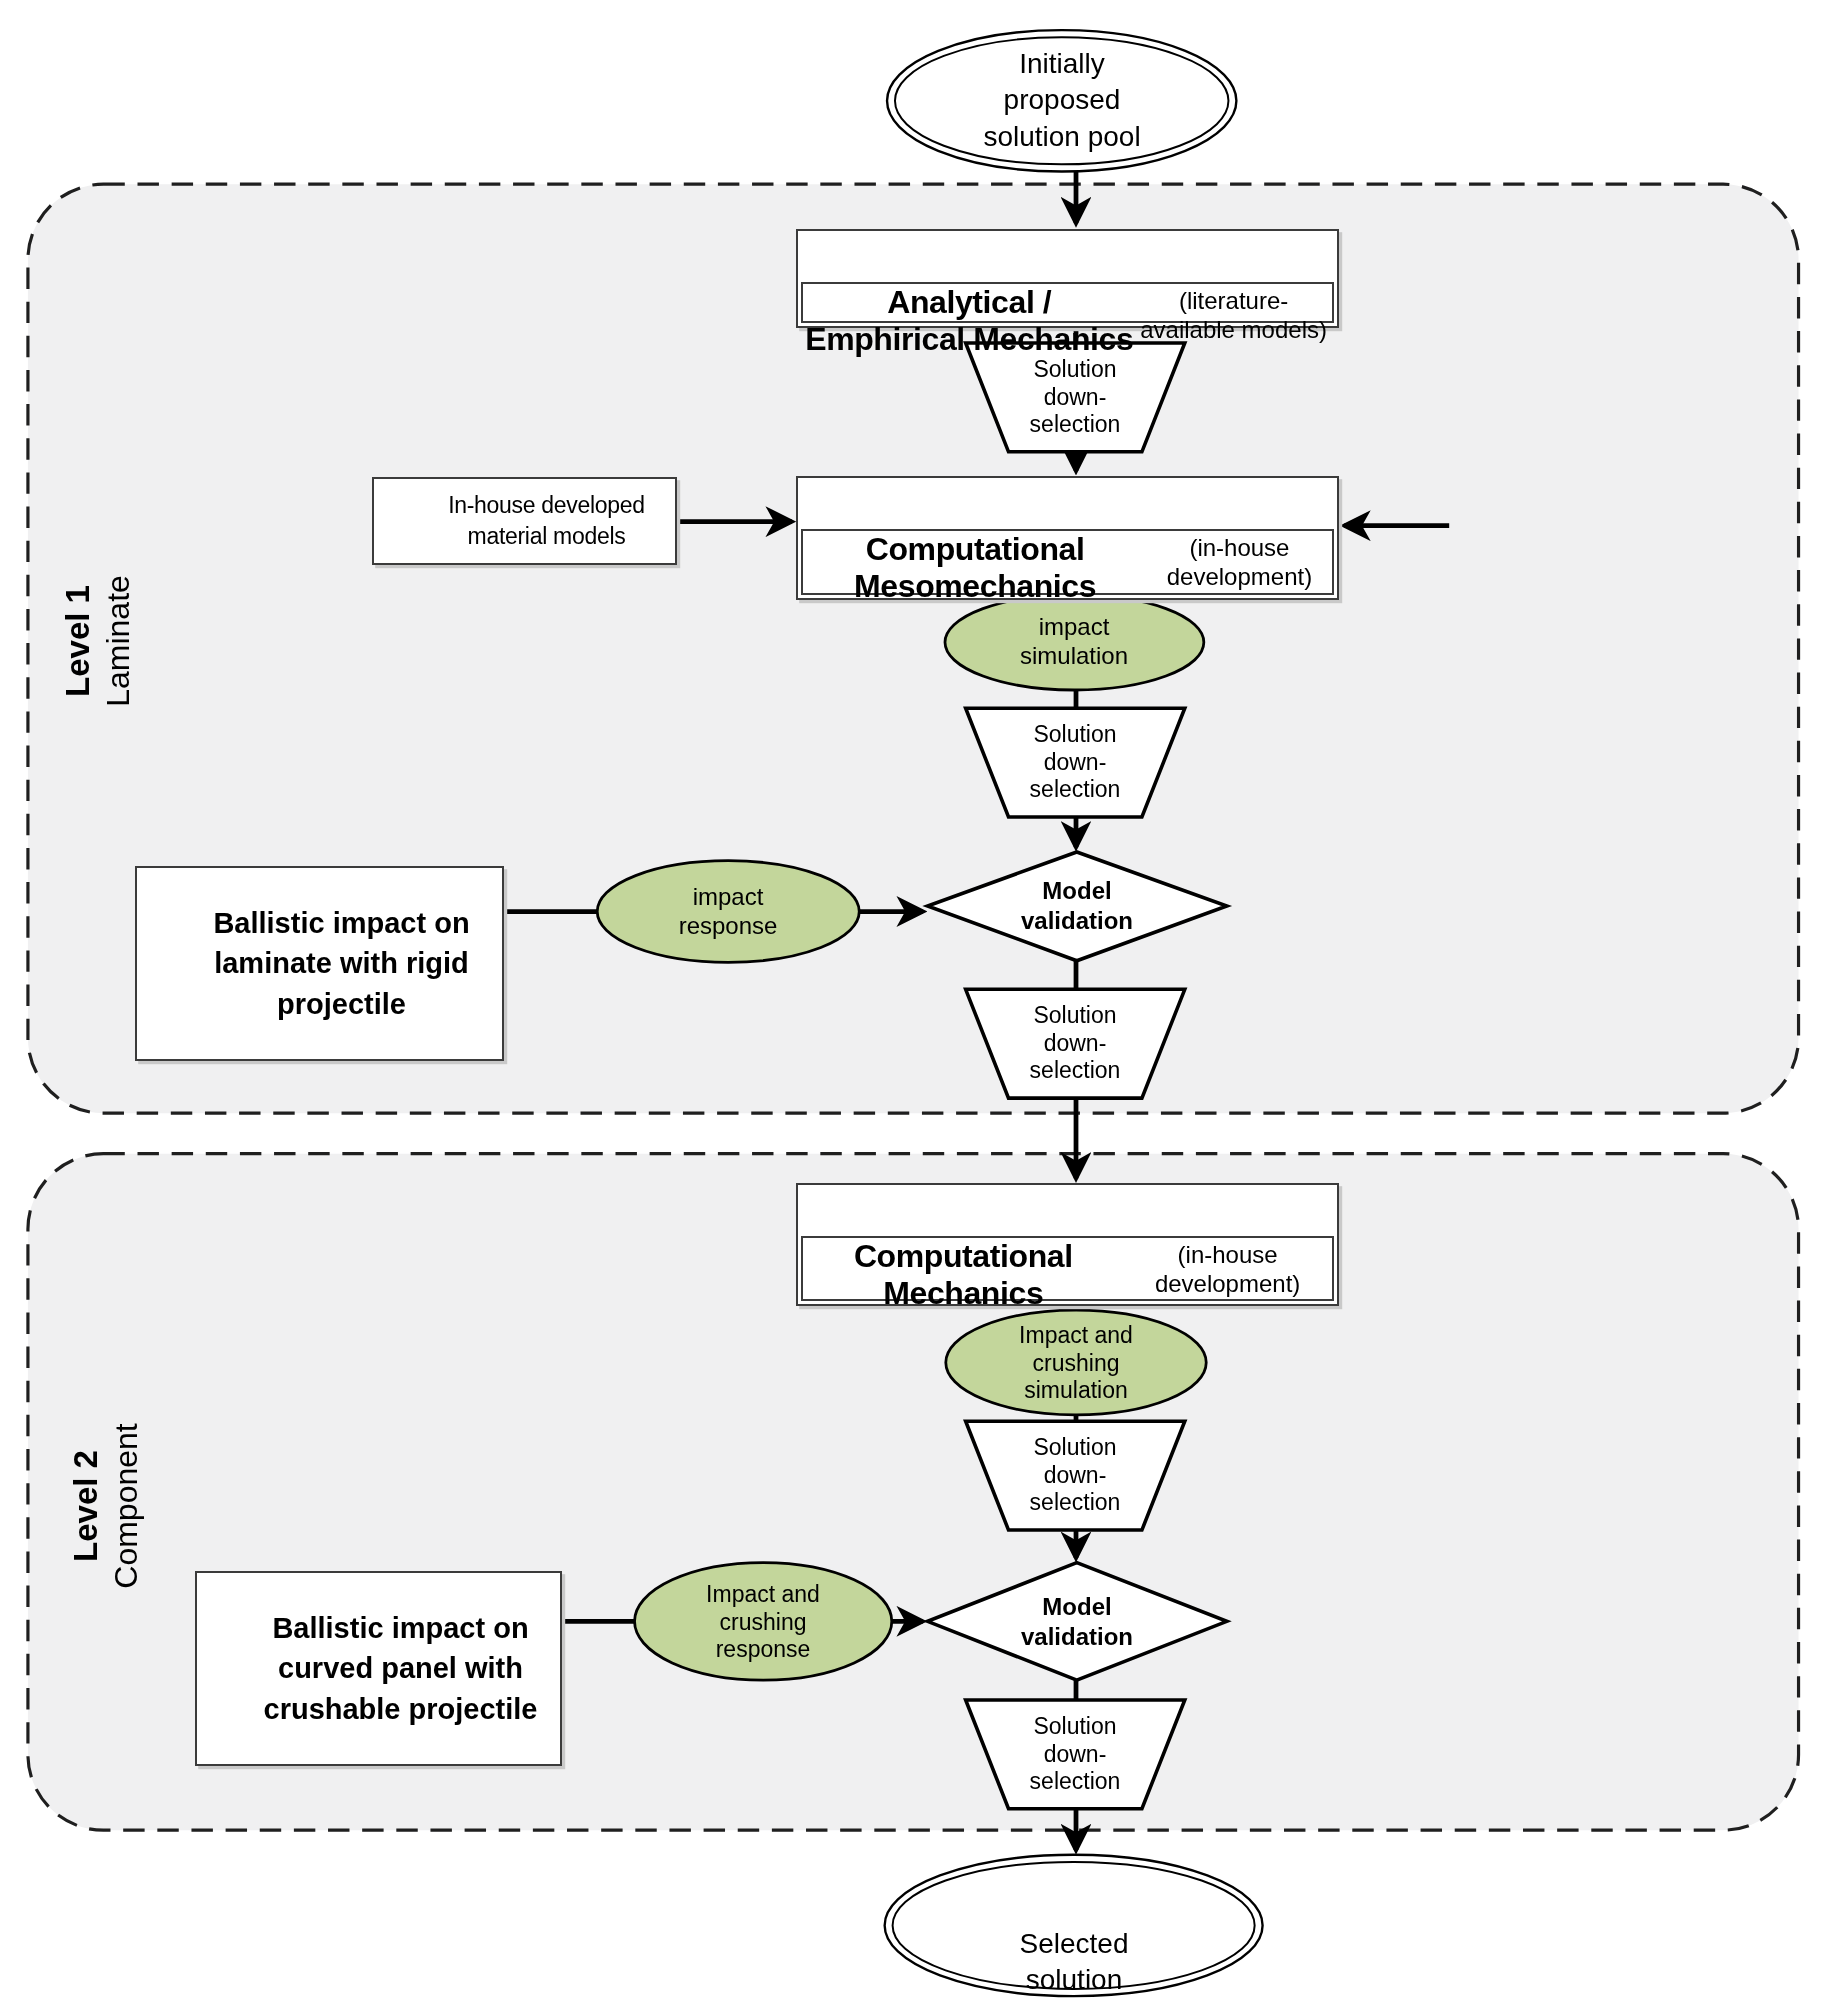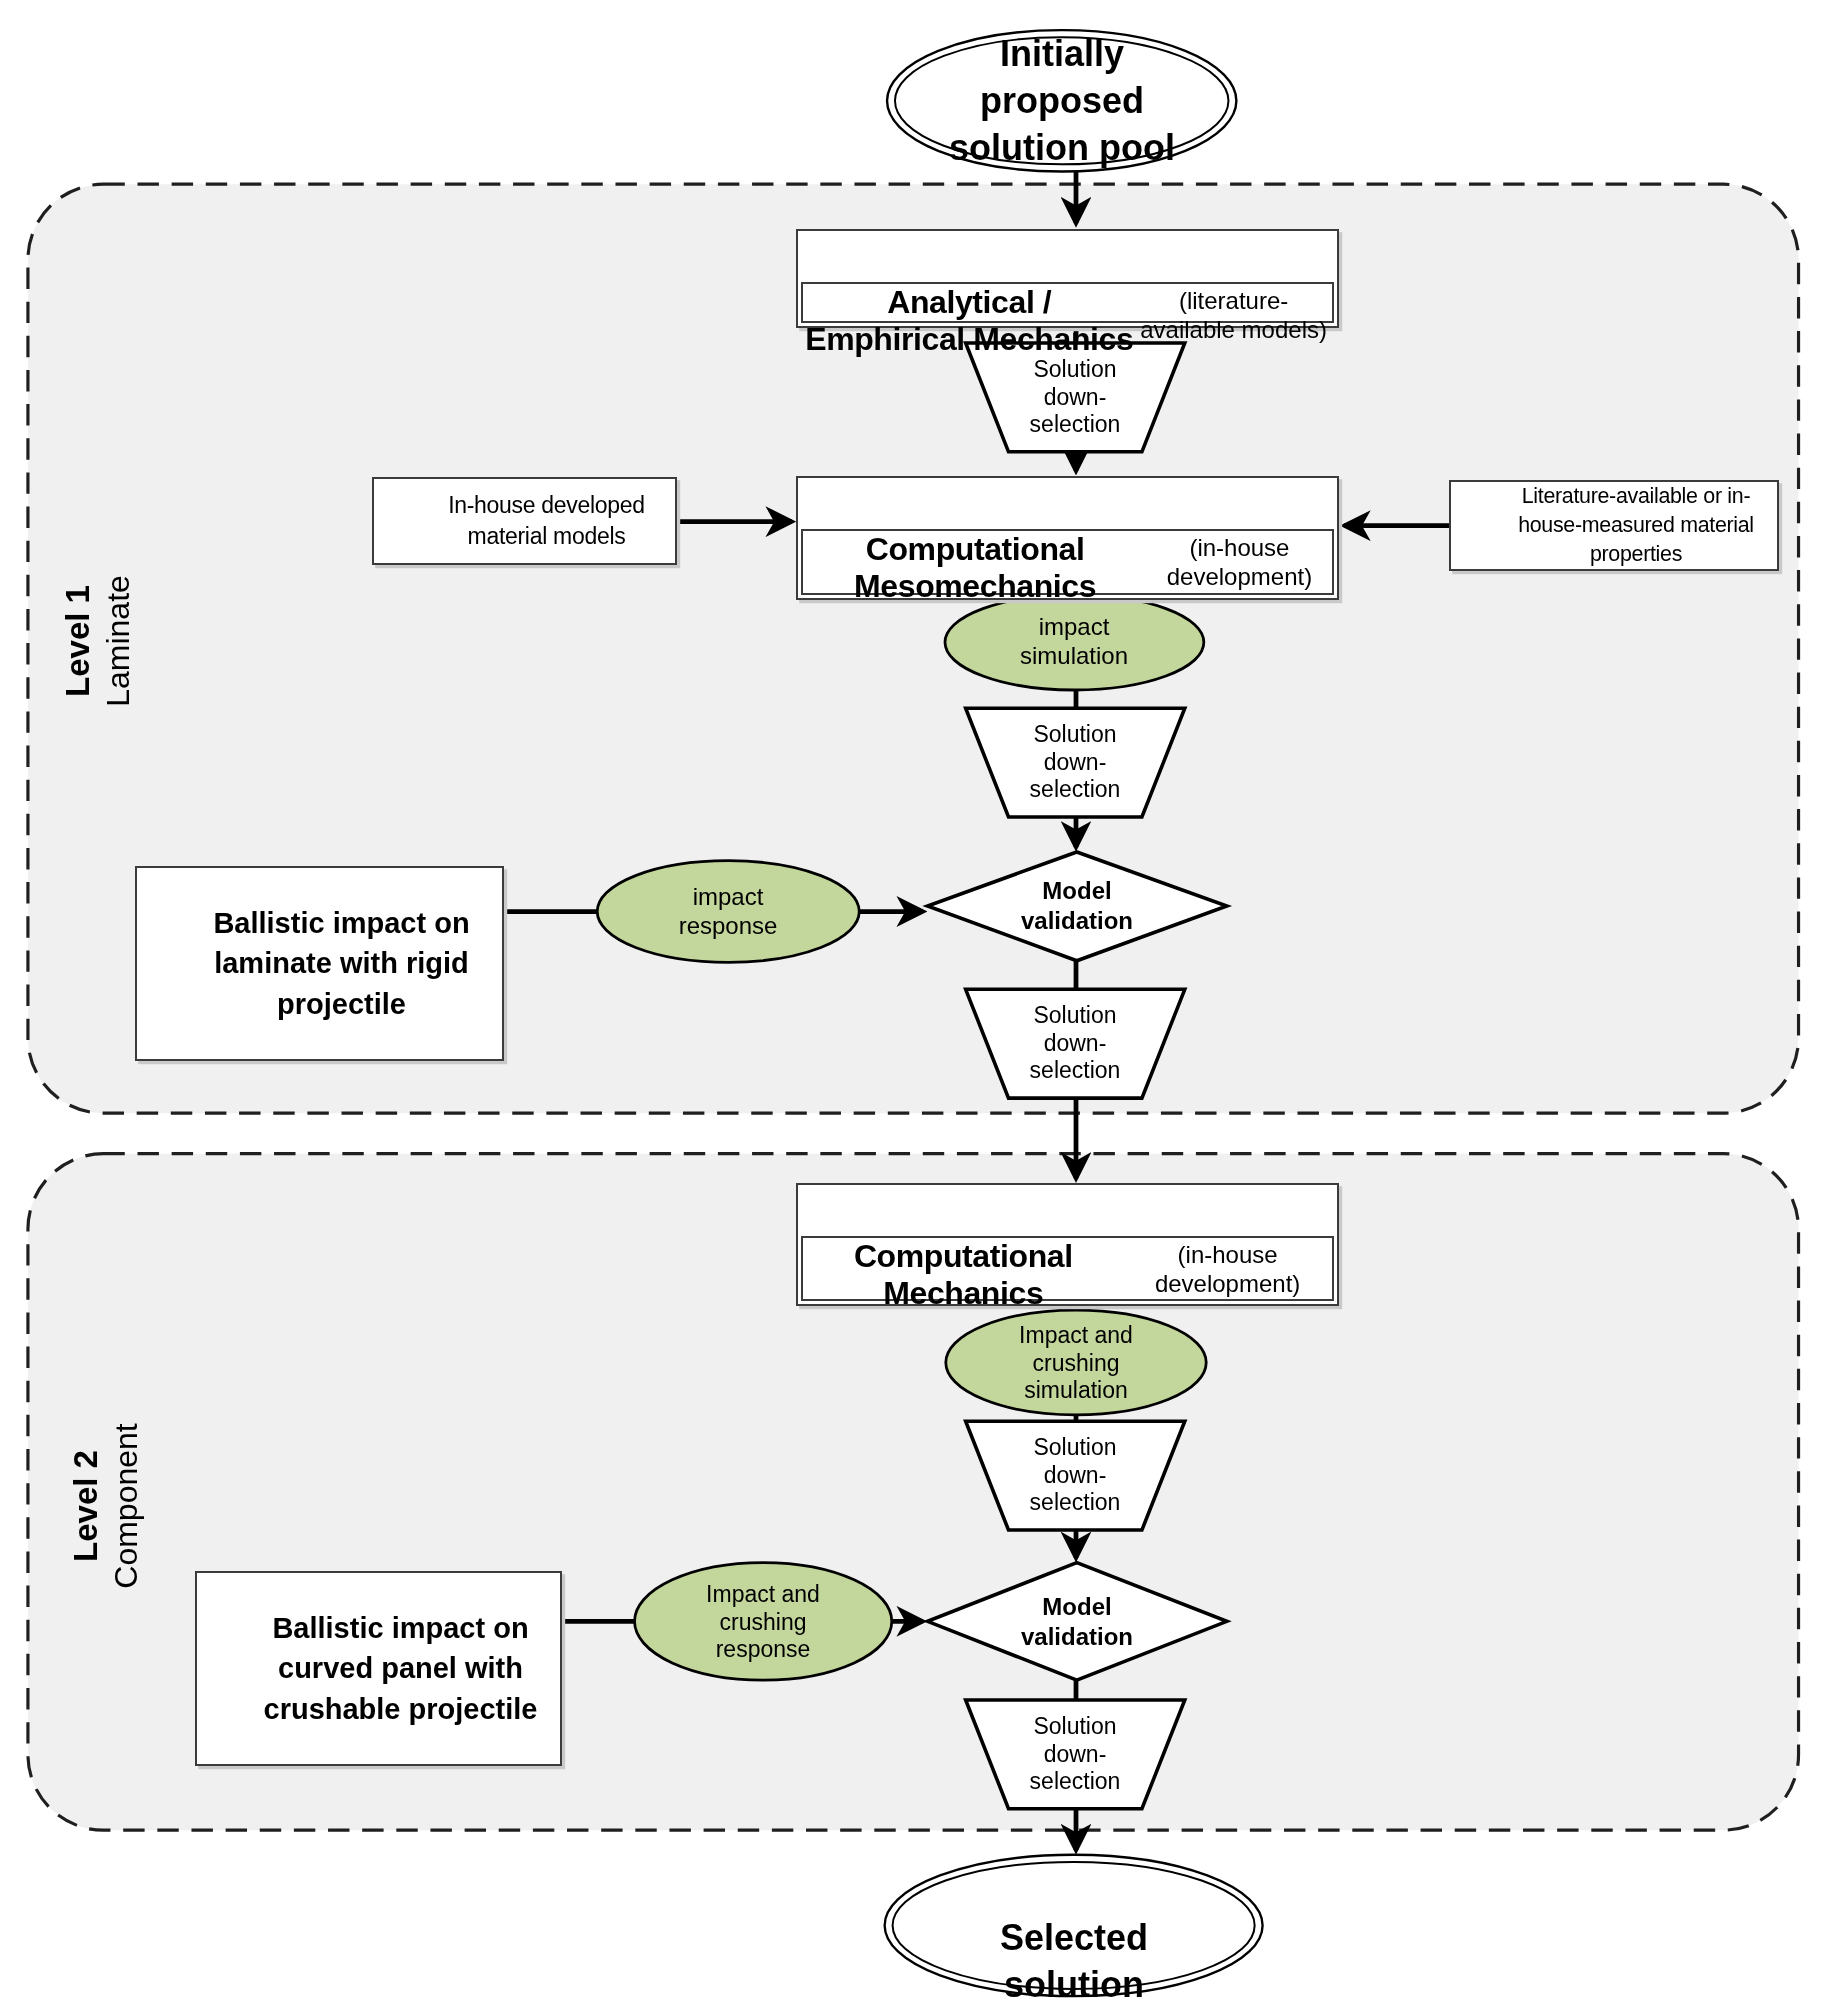--- a/index.html
+++ b/index.html
@@ -6,21 +6,21 @@
   #stage {
     position:relative; width:1836px; height:2012px; background:#ffffff;
     font-family:"Liberation Sans","DejaVu Sans",sans-serif; color:#000;
   }
   #stage svg.canvas { position:absolute; left:0; top:0; width:1836px; height:2012px; }
 
   .lbl {
     position:absolute; transform:translate(-50%,-50%);
     text-align:center; white-space:pre-line; line-height:1.2; font-size:23px;
   }
-  .node-ellipse-label { font-size:36px; font-weight:bold; line-height:1.3; }
+  .node-ellipse-label { font-size:28px; font-weight:normal; line-height:1.3; }
   .diamond-label { font-size:24px; font-weight:bold; line-height:1.25;text-align:center; }
 
   
   .sgl {
     position:absolute; background:#ffffff; border:2.4px solid #3b3b3b;
     box-shadow:3.2px 3.2px 0 #c9c9c9;
     display:flex; align-items:center; justify-content:center;
     text-align:center; white-space:pre-line; box-sizing:border-box;padding-left:44px;
   }
   .dbl {
@@ -117,25 +117,20 @@
       <div class="proc-title">Computational Mesomechanics</div>
       <div class="proc-sub">(in-house development)</div>
     </div>
   </div>
 
   <div class="sgl side-note" style="left:372px; top:477px; width:305px; height:88px;">
     <span>In-house developed
 material models</span>
   </div>
 
-  <div class="sgl side-note" style="left:1449px; top:480px; width:330px; height:91px; font-size:21.4px;">
-    <span>Literature-available or in-
-house-measured material
-properties</span>
-  </div>
 
   <div class="sgl exp-box" style="left:135px; top:818px; width:369px; height:195px;">
     <span>Ballistic impact on
 laminate with rigid
 projectile</span>
   </div>
 
   <div class="dbl" style="left:796px; top:1183px; width:543px; height:123px;padding-left:27px;">
     <div class="inner">
       <div class="proc-title">Computational Mechanics</div>

